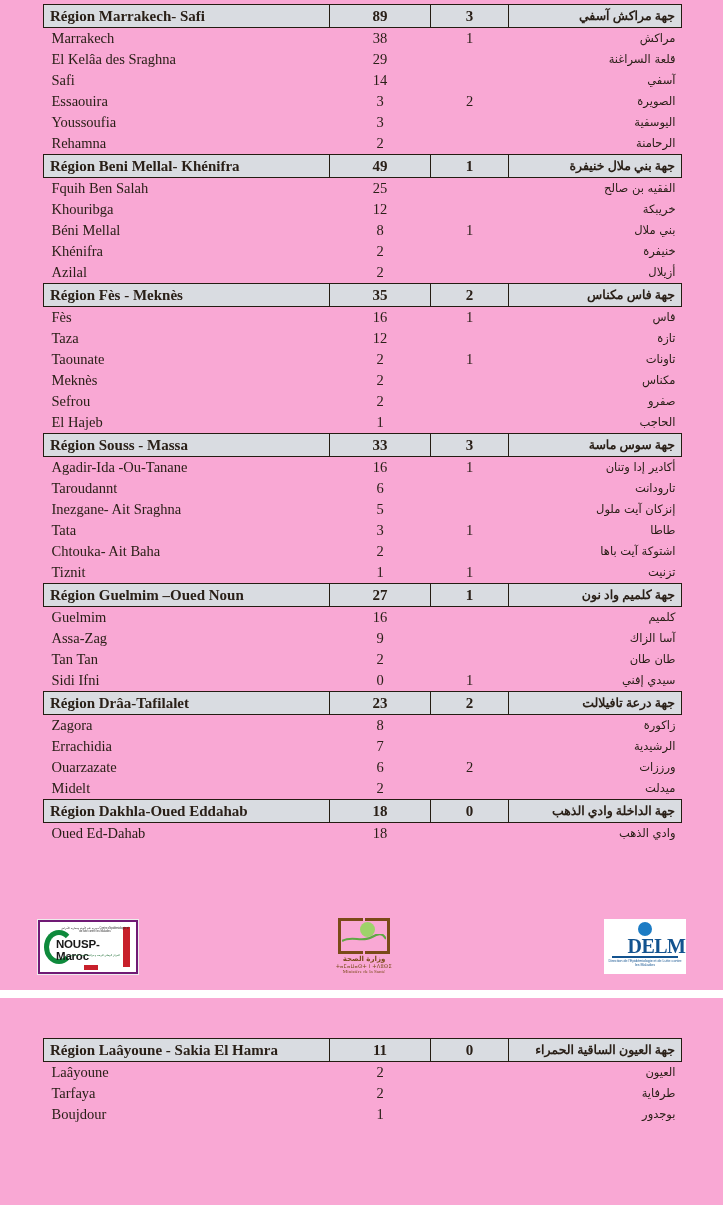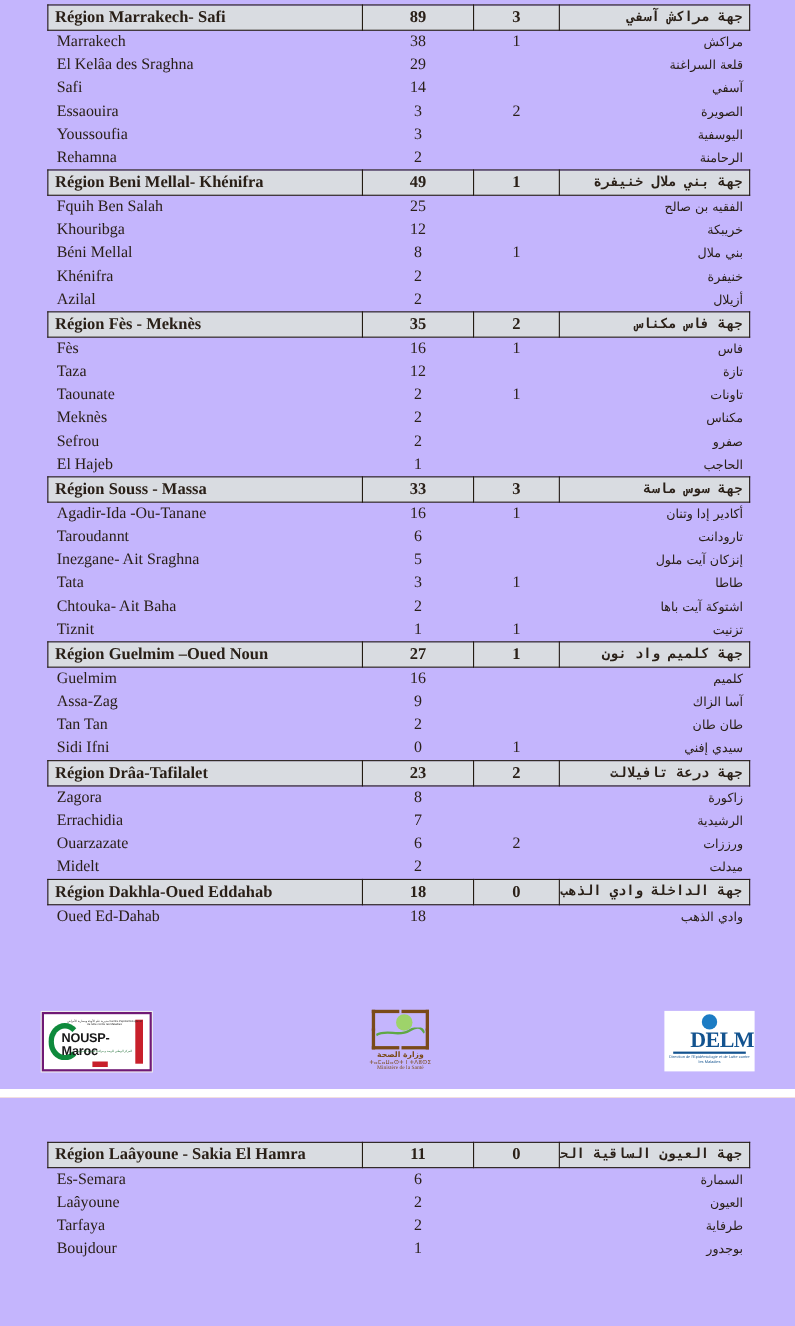--- a/index.html
+++ b/index.html
@@ -14,21 +14,21 @@
     font-family: "Liberation Serif", "DejaVu Serif", serif;
     color: #2A2018;
     overflow: hidden;
   }
 
   
   .panel {
     position: absolute;
     left: 0;
     width: 723px;
-    background: #c4b5fd;
+    background: #f9a8d4;
   }
   #panel-top    { top: 0;    height: 990px; }
   #panel-divider{ top: 990px; height: 8px; background: #FFFFFF; }
   #panel-bottom { top: 998px; height: 207px; }
 
   
   .region-table {
     position: absolute;
     border-collapse: collapse;
     table-layout: fixed;
@@ -60,21 +60,21 @@
     font-weight: bold;
     height: 22px;
     line-height: 22px;
     font-size: 15px;
   }
   tr.region-row td.cell-fr { text-align: left; }
   tr.region-row td.cell-n  { text-align: center; }
   tr.region-row td.cell-ar {
     text-align: right;
     direction: rtl;
-    font-family: Liberation Mono, monospace;
+    font-family: Liberation Serif, serif;
     font-size: 12.5px;
     font-weight: bold;
   }
 
   
   tr.prov-row td {
     background: transparent;
   }
   tr.prov-row td.cell-fr {
     text-align: left;
@@ -510,26 +510,20 @@
         <col class="c-ar">
     </colgroup>
     <tbody>
         <tr class="region-row">
           <td class="cell-fr">Région Laâyoune - Sakia El Hamra</td>
           <td class="cell-n">11</td>
           <td class="cell-n">0</td>
           <td class="cell-ar">جهة العيون الساقية الحمراء</td>
         </tr>
         <tr class="prov-row">
-          <td class="cell-fr">Es-Semara</td>
-          <td class="cell-n">6</td>
-          <td class="cell-n"></td>
-          <td class="cell-ar">السمارة</td>
-        </tr>
-        <tr class="prov-row">
           <td class="cell-fr">Laâyoune</td>
           <td class="cell-n">2</td>
           <td class="cell-n"></td>
           <td class="cell-ar">العيون</td>
         </tr>
         <tr class="prov-row">
           <td class="cell-fr">Tarfaya</td>
           <td class="cell-n">2</td>
           <td class="cell-n"></td>
           <td class="cell-ar">طرفاية</td>

